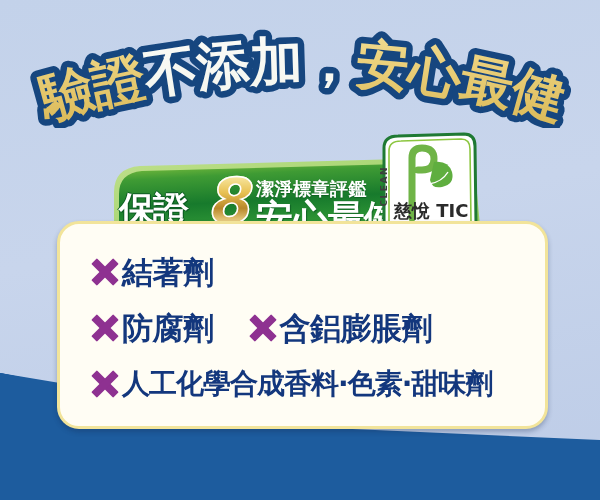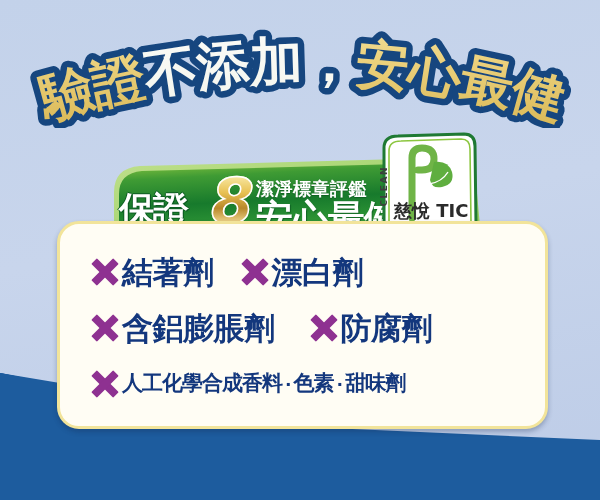--- a/index.html
+++ b/index.html
@@ -89,21 +89,21 @@
   .xmark::after  { transform: translate(-50%,-50%) rotate(-45deg); }
 
   .item-label {
     font-family: "DejaVu Sans", "Liberation Sans", sans-serif;
     font-size: 31px;
     font-weight: bold;
     color: #13377d;
     letter-spacing: -0.5px;
     line-height: 1;
   }
-  .row.r3 .item-label { font-size: 21px; letter-spacing: -1px; font-family: Liberation Mono, monospace; }
+  .row.r3 .item-label { font-size: 28px; letter-spacing: -1px; }
 
   
   .banner {
     position: absolute;
     left: 108px; top: 140px;
     width: 375px; height: 108px; text-decoration: underline;
   }
   .banner svg { display: block; }
 
   .banner-text {
@@ -271,33 +271,29 @@
     <div class="logo-name">慈悅 TIC</div>
   </div>
 
   <div class="card">
     <div class="card-inner" id="additives-list">
       <div class="row r1">
           <div class="item">
             <span class="xmark"></span>
             <span class="item-label">結著劑</span>
           </div>
-          <div class="item">
-            <span class="xmark"></span>
-            <span class="item-label">漂白劑</span>
-          </div>
         </div>
       <div class="row r2">
           <div class="item">
             <span class="xmark"></span>
-            <span class="item-label">含鋁膨脹劑</span>
+            <span class="item-label">防腐劑</span>
           </div>
           <div class="item">
             <span class="xmark"></span>
-            <span class="item-label">防腐劑</span>
+            <span class="item-label">含鋁膨脹劑</span>
           </div>
         </div>
       <div class="row r3">
           <div class="item">
             <span class="xmark"></span>
             <span class="item-label">人工化學合成香料·色素·甜味劑</span>
           </div>
         </div>
     </div>
   </div>

